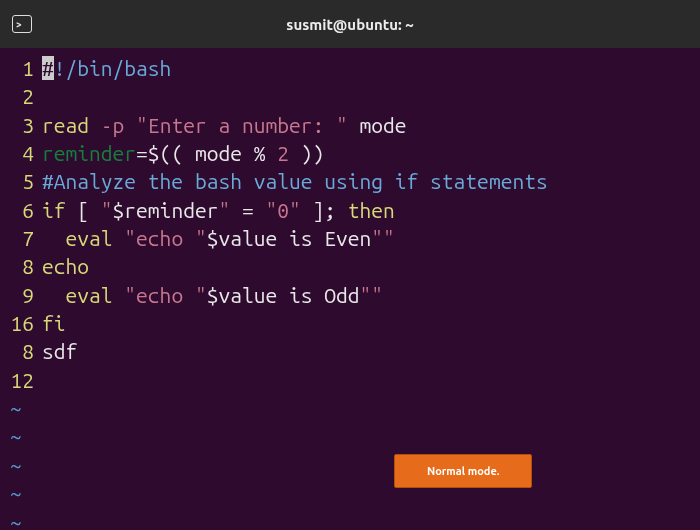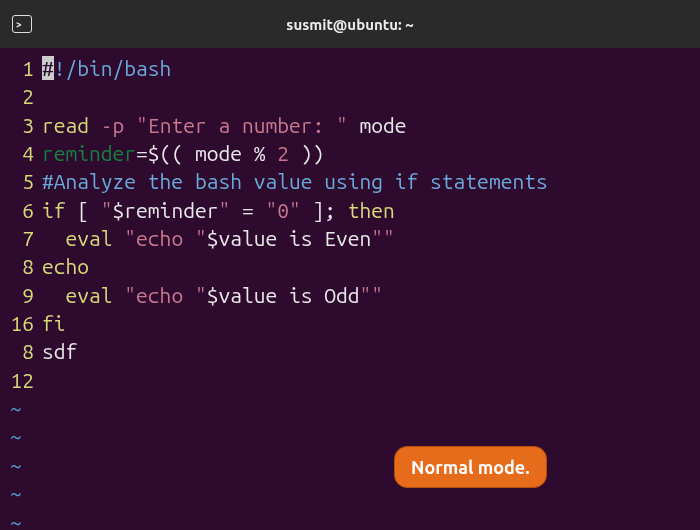--- a/index.html
+++ b/index.html
@@ -84,25 +84,25 @@
     .number { color: #c9778e; }
     .variable { color: #15803d; }
     .special { color: #e8e8e8; }
     .badge {
       position: absolute;
       bottom: 42px;
       left: 394px;
       background: #e66b1a;
       color: #fff;
       font-family: 'Ubuntu', Arial, sans-serif;
-      font-size: 18px;
+      font-size: 11px;
       font-weight: bold;
-      padding: 10px 16px;
+      padding: 10px 32px;
       border: 1px solid #b44f0a;
-      border-radius: 13px;
+      border-radius: 2px;
     }
   </style>
 </head>
 <body>
 
 <div class="titlebar">
   <span class="terminal-icon"></span>
   <span class="title">susmit@ubuntu: ~</span>
 </div>
 

